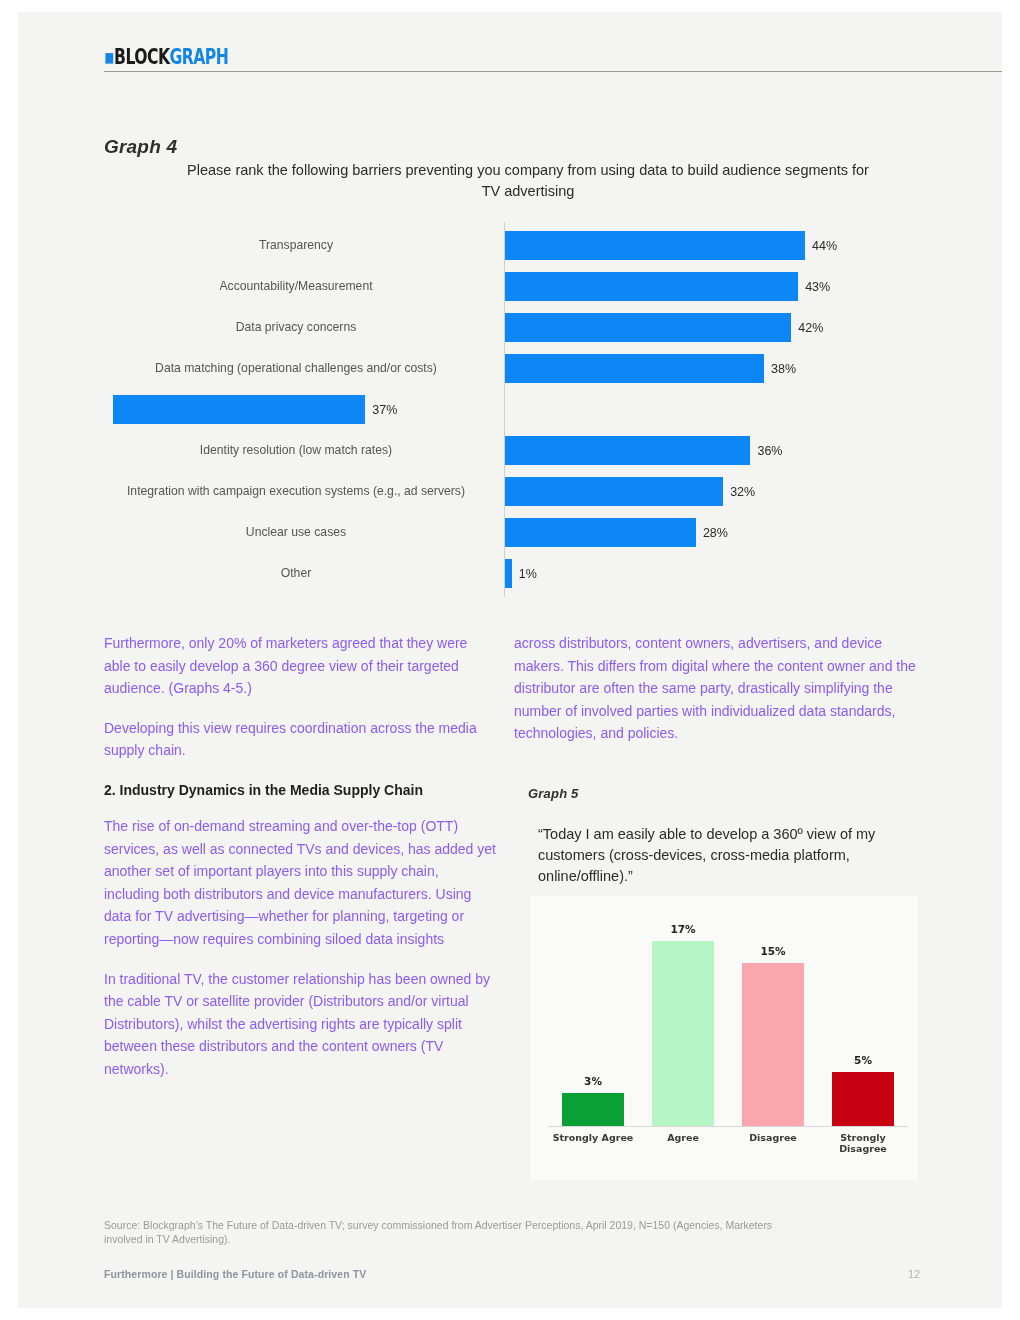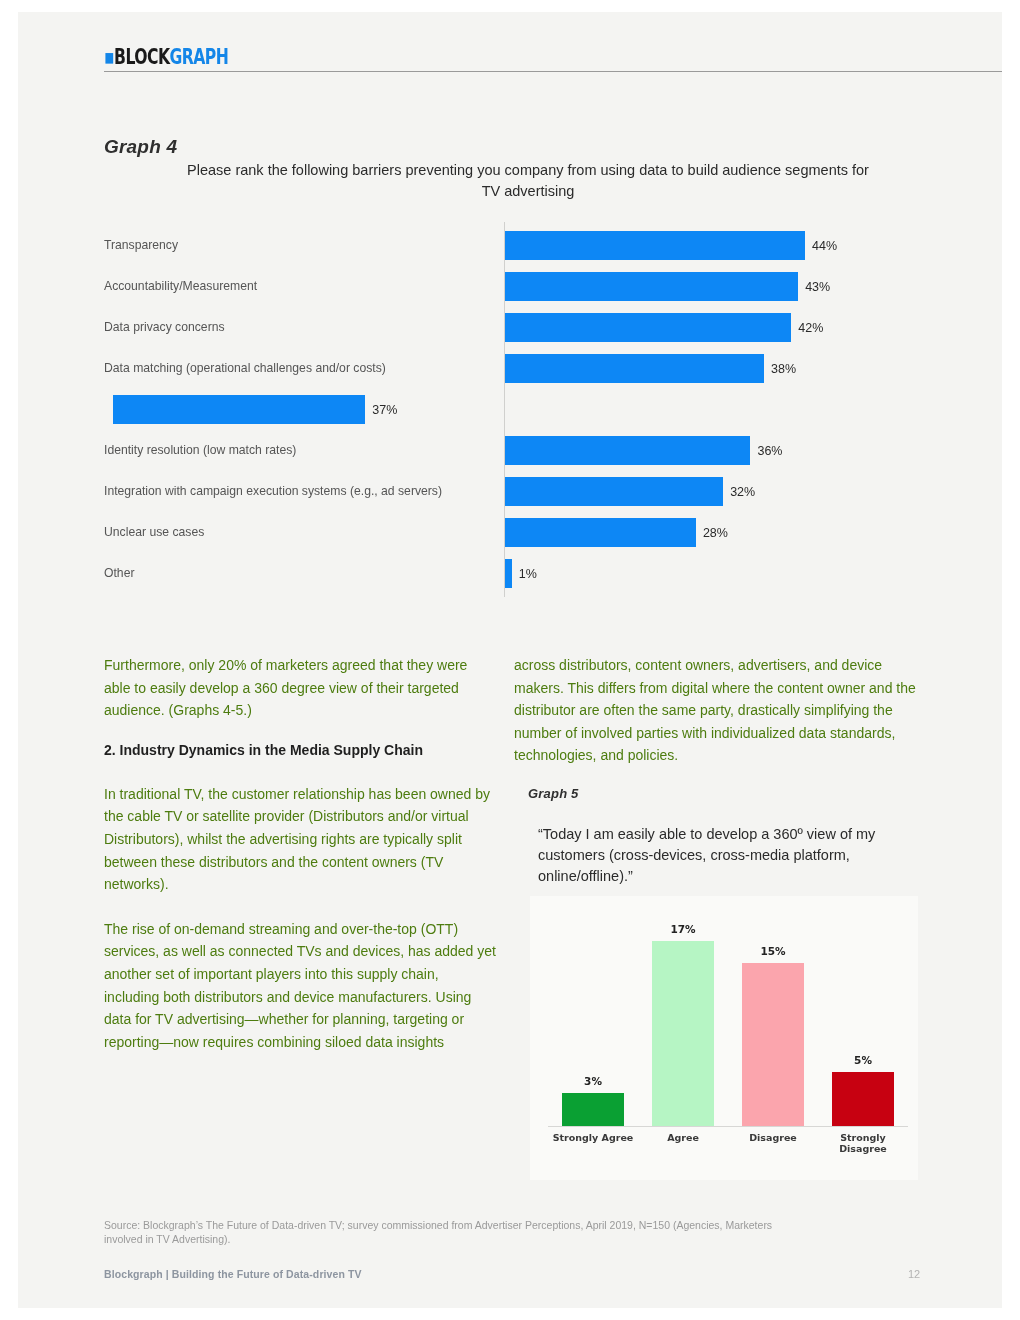--- a/index.html
+++ b/index.html
@@ -94,21 +94,21 @@
   .g4-row {
     position: absolute;
     left: 0;
     width: 830px;
     height: 41px;
     display: flex;
     align-items: center;
   }
   .g4-cat {
     width: 392px;
-    text-align: left;
+    text-align: center;
     padding-right: 8px;
     font-size: 12.2px;
     color: #555555;
     line-height: 15px;
   }
   .g4-barwrap {
     position: relative;
     flex: 1;
     height: 100%;
     display: flex;
@@ -135,23 +135,22 @@
   }
   .col-right {
     position: absolute;
     left: 496px;
     top: 620px;
     width: 404px;
   }
   .para {
     font-size: 14px;
     line-height: 22.6px;
-    color: #4d7c0f;
+    color: #8b5cf6;
     margin-bottom: 17px;
-    margin-top: 22px;
   }
   .section-head {
     font-size: 14px;
     line-height: 22px;
     font-weight: bold;
     color: #1f1f1f;
     margin-bottom: 14px;
     margin-top: 14px;
   }
 
@@ -335,23 +334,24 @@
           <div class="g4-barwrap">
             <div class="g4-bar" style="width: 6.81818px; background: rgb(13, 135, 245);"></div>
             <div class="g4-val">1%</div>
           </div>
         </div>
       </div>
   </div>
 
   <div class="col-left">
     <p class="para">Furthermore, only 20% of marketers agreed that they were able to easily develop a 360 degree view of their targeted audience.  (Graphs 4-5.)</p>
+    <p class="para">Developing this view requires coordination across the media supply chain.</p>
     <h3 class="section-head">2. Industry Dynamics in the Media Supply Chain</h3>
+    <p class="para">The rise of on-demand streaming and over-the-top (OTT) services, as well as connected TVs and devices, has added yet another set of important players into this supply chain, including both distributors and device manufacturers. Using data for TV advertising—whether for planning, targeting or reporting—now requires combining siloed data insights</p>
     <p class="para">In traditional TV, the customer relationship has been owned by the cable TV or satellite provider (Distributors and/or virtual Distributors), whilst the advertising rights are typically split between these distributors and the content owners (TV networks).</p>
-    <p class="para">The rise of on-demand streaming and over-the-top (OTT) services, as well as connected TVs and devices, has added yet another set of important players into this supply chain, including both distributors and device manufacturers. Using data for TV advertising—whether for planning, targeting or reporting—now requires combining siloed data insights</p>
   </div>
 
   <div class="col-right">
     <p class="para">across distributors, content owners, advertisers, and device makers.  This differs from digital where the content owner and the distributor are often the same party, drastically simplifying the number of involved parties with individualized data standards, technologies, and policies.</p>
   </div>
 
   <div class="graph5-label">Graph 5</div>
   <div class="graph5-title">“Today I am easily able to develop a 360º view of my customers (cross-devices, cross-media platform, online/offline).”</div>
 
   <div class="g5-chart">
@@ -377,16 +377,16 @@
     <div id="g5-cats">
         <div class="g5-cat" style="left: 18px; width: 90px;">Strongly Agree</div>
         <div class="g5-cat" style="left: 108px; width: 90px;">Agree</div>
         <div class="g5-cat" style="left: 198px; width: 90px;">Disagree</div>
         <div class="g5-cat" style="left: 288px; width: 90px;">Strongly Disagree</div>
       </div>
   </div>
 
   <div class="source">Source: Blockgraph’s The Future of Data-driven TV; survey commissioned from Advertiser Perceptions, April 2019, N=150 (Agencies, Marketers involved in TV Advertising).</div>
   <div class="footer-rule"></div>
-  <div class="footer-text">Blockgraph | Building the Future of Data-driven TV</div>
+  <div class="footer-text">Furthermore | Building the Future of Data-driven TV</div>
   <div class="footer-page">12</div>
 
 </div>
 
 </body></html>

